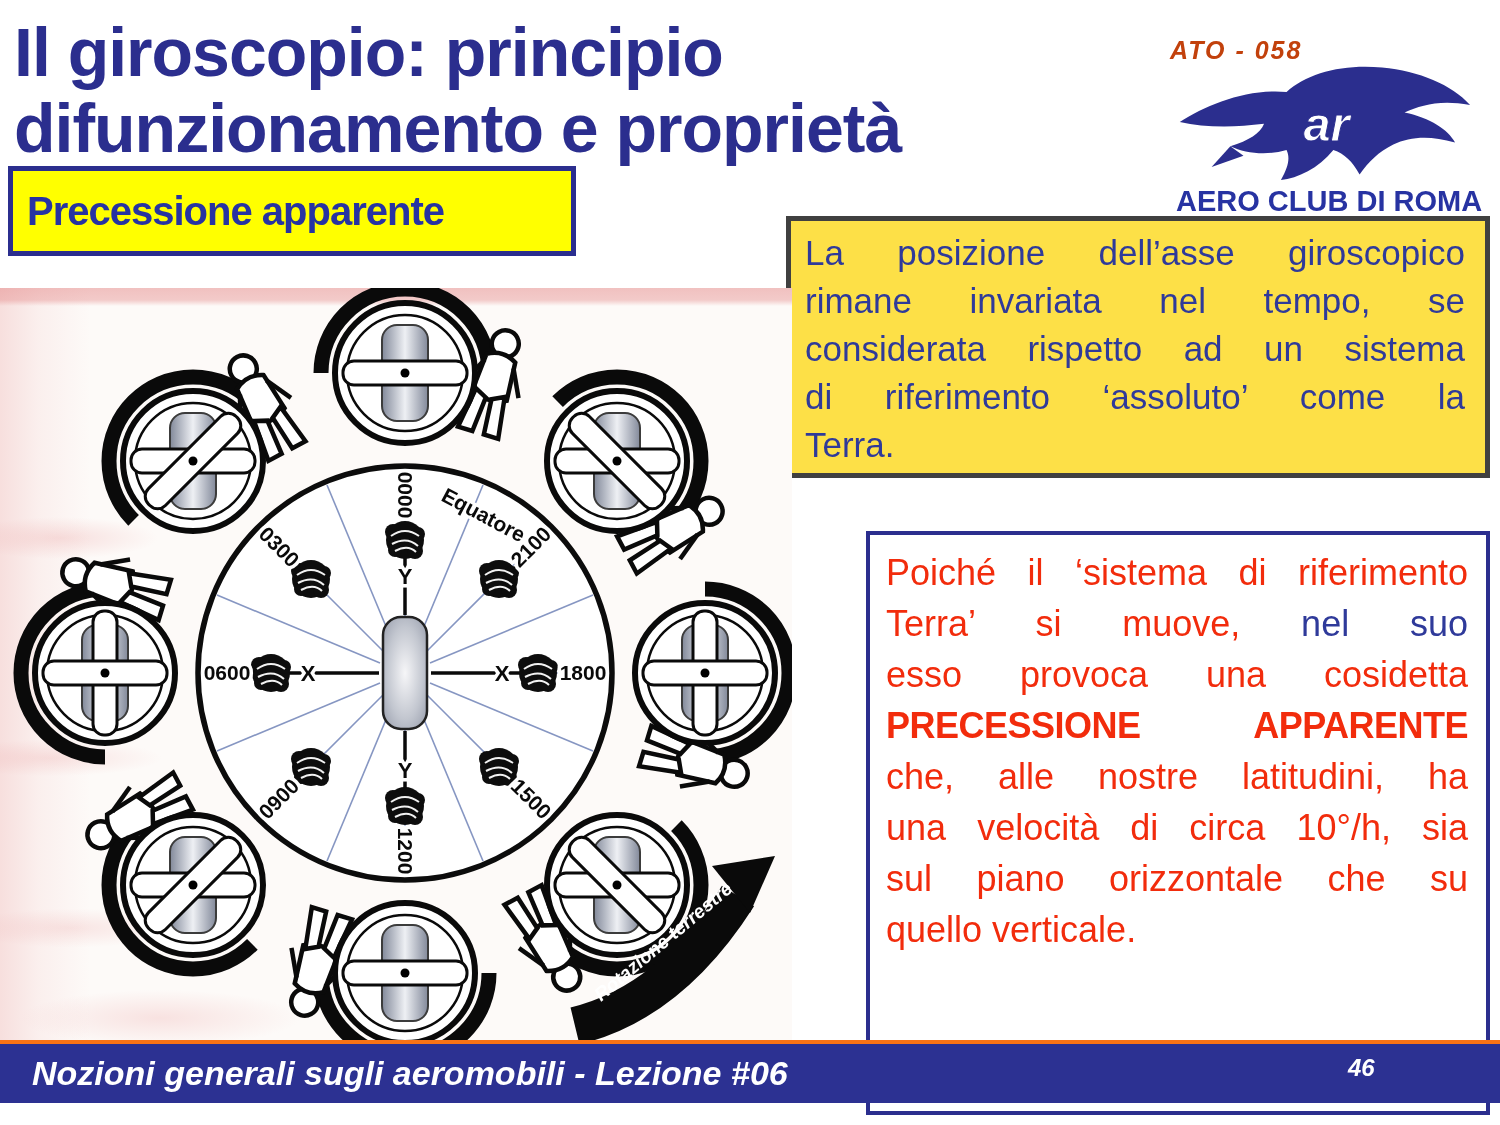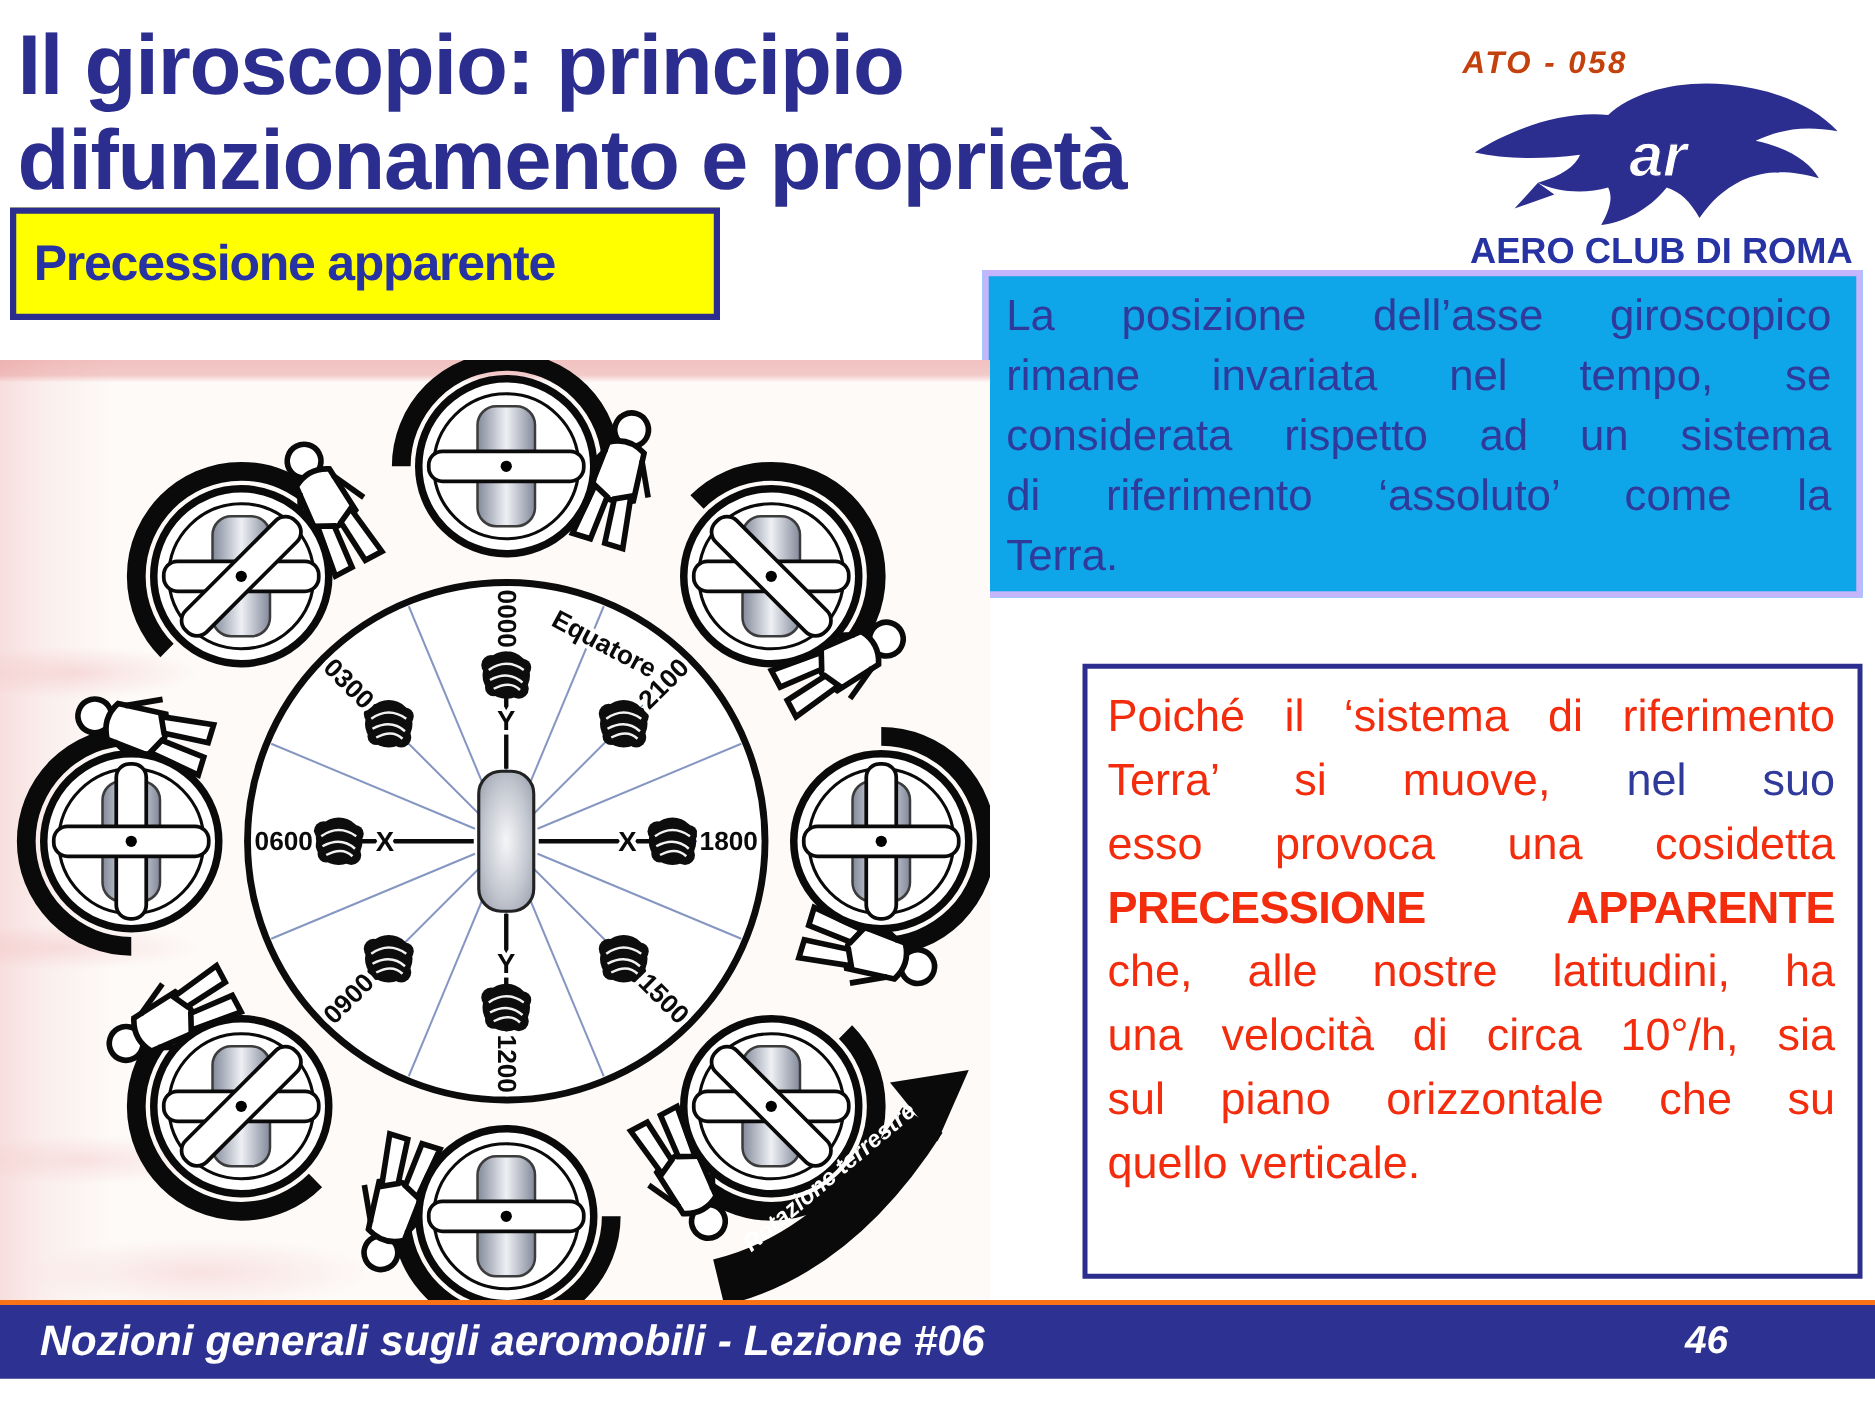--- a/index.html
+++ b/index.html
@@ -30,26 +30,26 @@
     color:#c2410c;letter-spacing:2px;
   }
   .logo .club{
     position:absolute;left:26px;top:157px;font-size:29px;font-weight:bold;
     color:#2733a2;letter-spacing:0px;white-space:nowrap;
   }
   .logo svg{position:absolute;left:24px;top:34px;}
   
   .info-box{
     position:absolute;left:786px;top:216px;width:704px;height:262px;
-    border:5px solid #c4b5fd;background:#0ea5e9;box-sizing:border-box;
+    border:5px solid #404040;background:#fde047;box-sizing:border-box;
     padding:8px 20px 0 14px;color:#2f3a9a;font-size:35px;
   }
   .info-box .jline{line-height:48px;}
   .warn-box{
-    position:absolute;left:866px;top:531px;width:624px;height:492px;
+    position:absolute;left:866px;top:531px;width:624px;height:584px;
     border:4px solid #2b2e8e;background:#fff;box-sizing:border-box;
     padding:12px 18px 0 16px;font-size:36px;
   }
   .warn-box .jline{line-height:51px;}
   .jline{text-align:justify;text-align-last:justify;white-space:normal;}
   .jline.last{text-align-last:left;}
   .seg-red{color:#f22c0c;}
   .seg-blue{color:#2f3a9a;}
   .seg-bold{font-weight:bold;letter-spacing:-0.5px;}
   
@@ -69,21 +69,21 @@
   .footer{
     position:absolute;left:0;top:1040px;width:1500px;height:63px;
     background:#2c3192;border-top:4px solid #f97316;box-sizing:border-box;
   }
   .footer .course{
     position:absolute;left:32px;top:10px;color:#ffffff;
     font-size:34px;font-weight:bold;font-style:italic;
   }
   .footer .page{
     position:absolute;left:1348px;top:10px;color:#ffffff;
-    font-size:31px;font-weight:bold;font-style:italic;
+    font-size:24px;font-weight:bold;font-style:italic;
   }
 </style>
 </head>
 <body>
 
 <div class="title">
   <div>Il giroscopio: principio</div>
   <div>difunzionamento e proprietà</div>
 </div>
 

